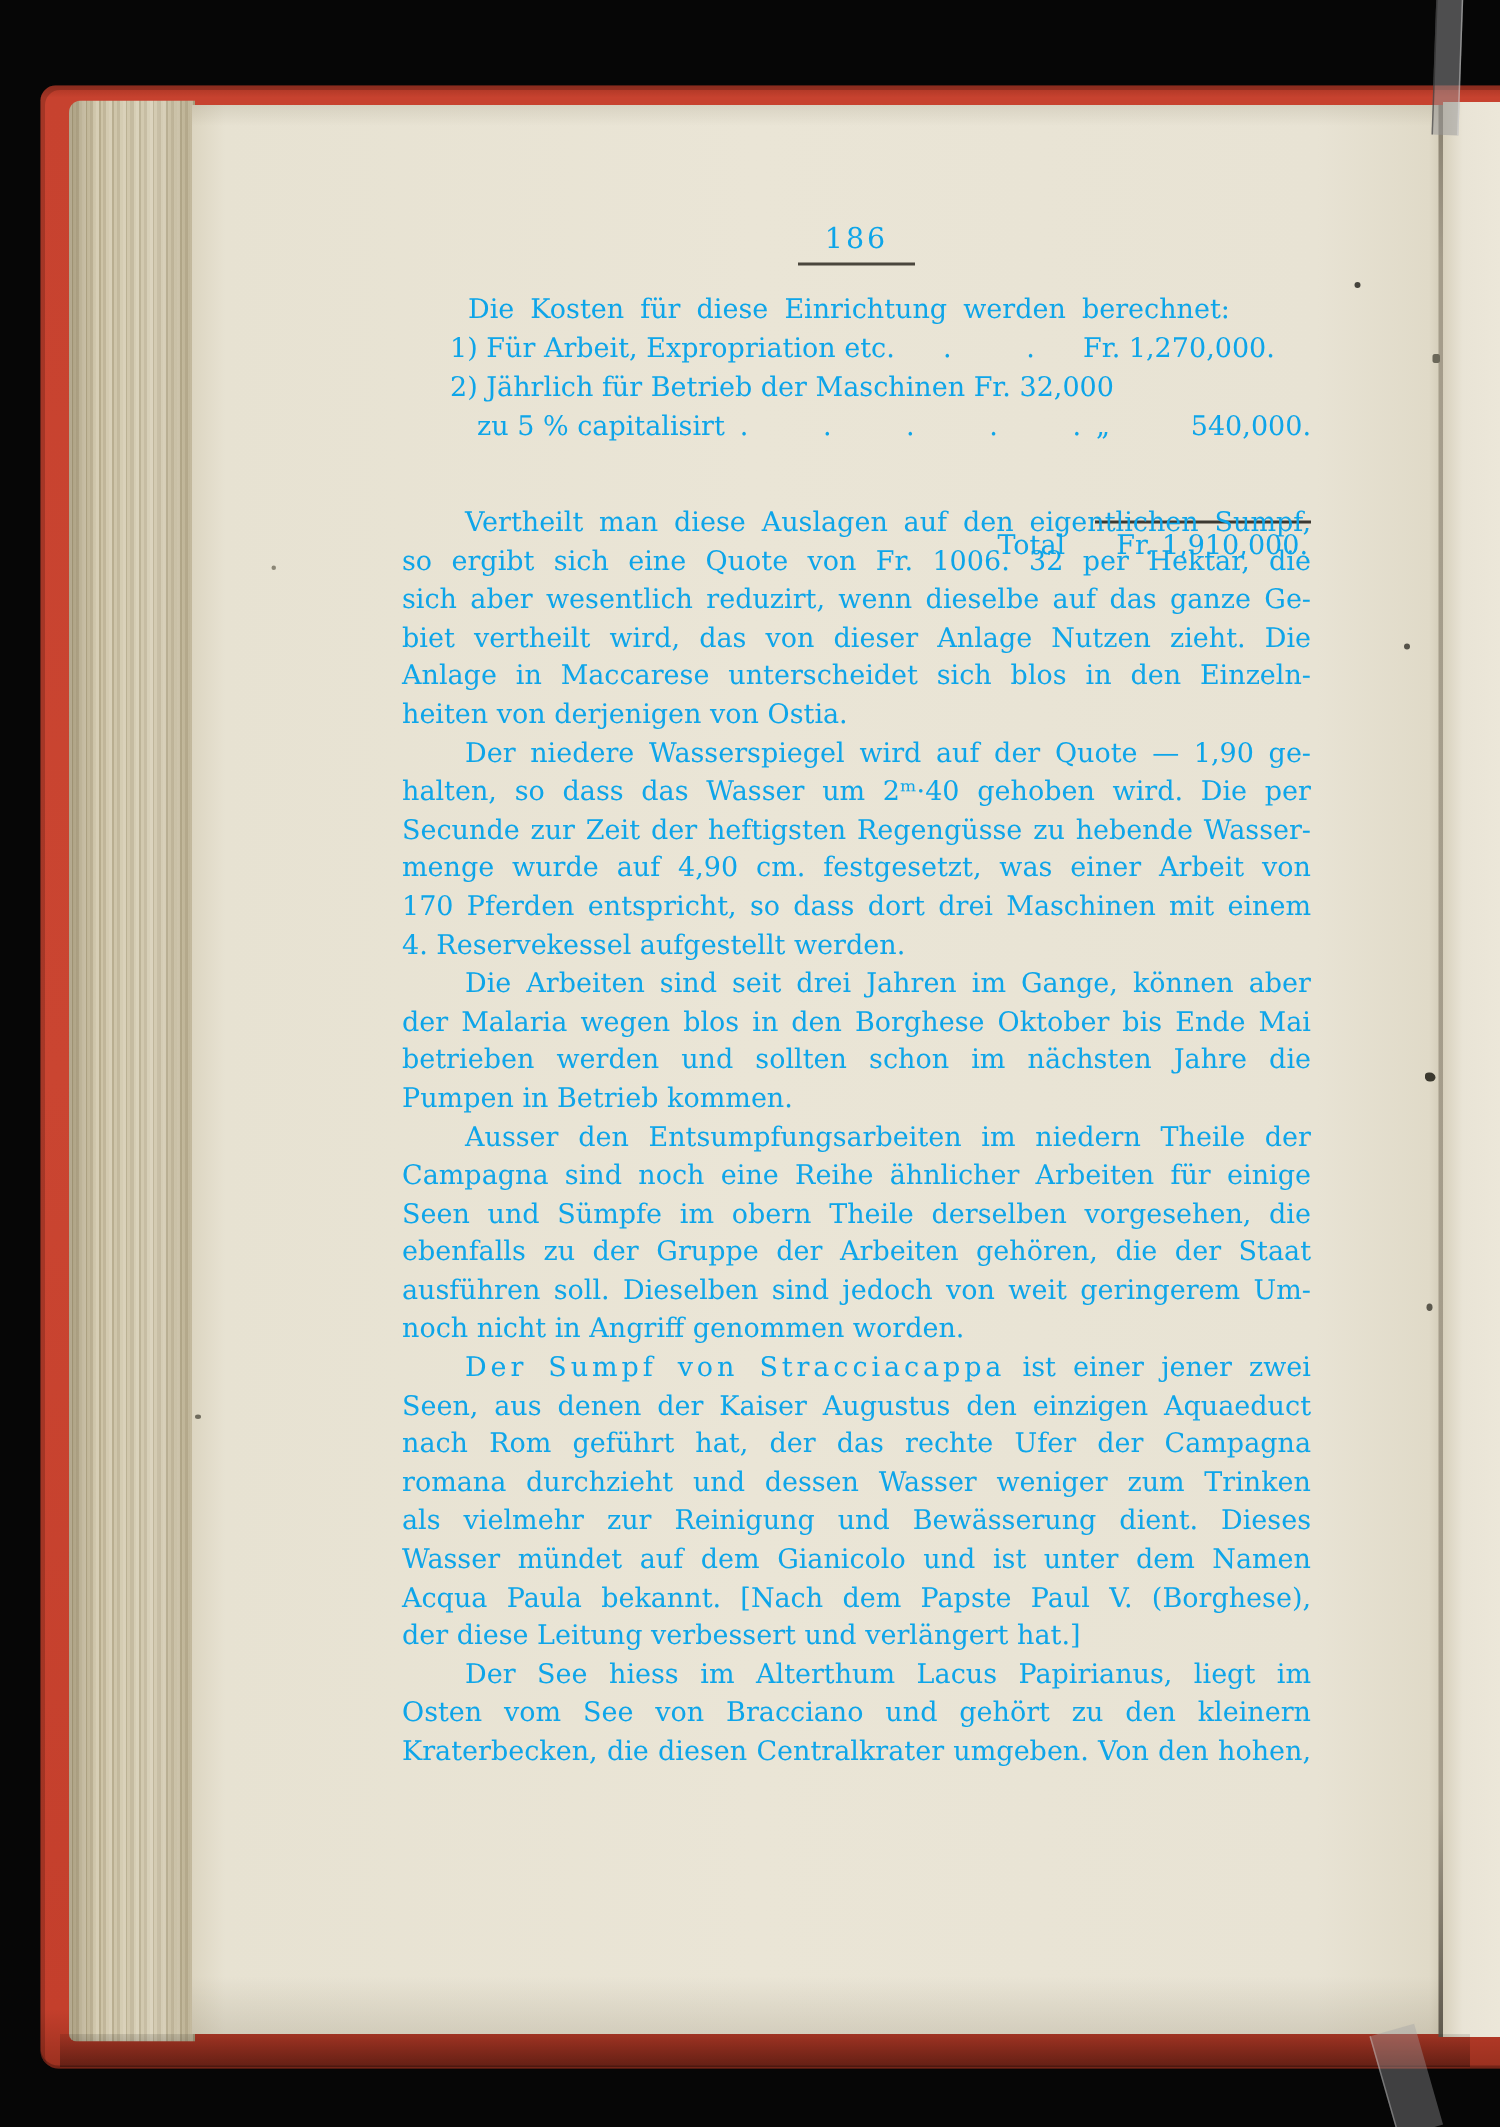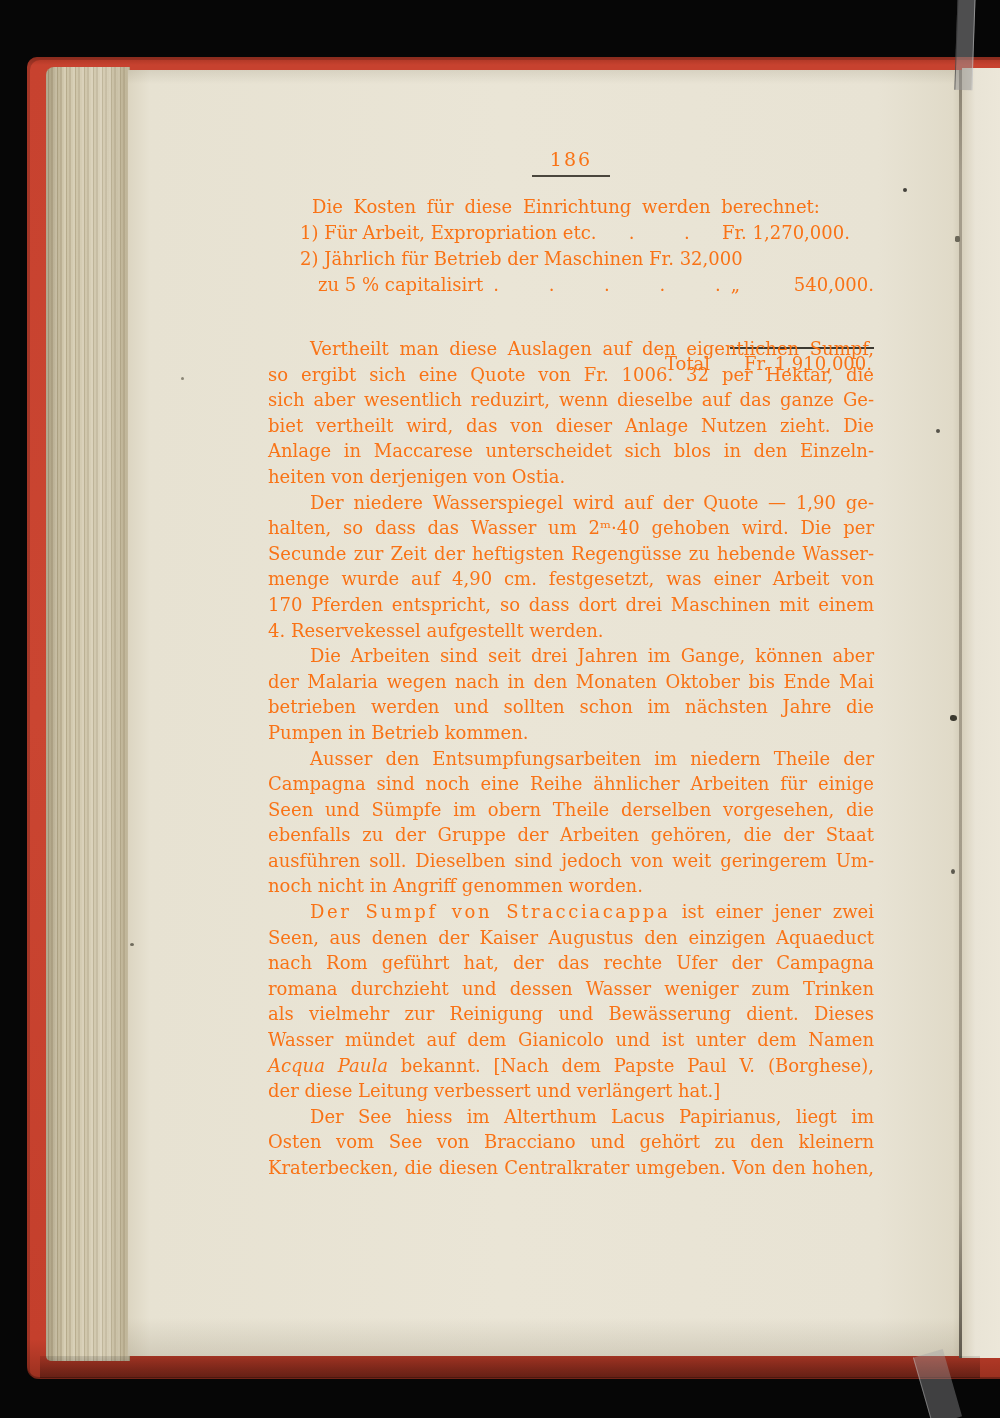--- a/index.html
+++ b/index.html
@@ -27,21 +27,21 @@
          background:linear-gradient(90deg,#d7d0bc 0,#e9e4d6 35%,#ece7d9 100%);}
   
   .glass-top{position:absolute;left:956px;top:-6px;width:16px;height:96px;
          background:rgba(150,150,152,.50);border-left:1px solid rgba(40,40,40,.55);
          border-right:1px solid rgba(225,225,225,.45);transform:rotate(2deg);}
   .glass-bottom{position:absolute;left:922px;top:1352px;width:30px;height:70px;
          background:rgba(160,160,162,.38);transform:rotate(-16deg);border-left:1px solid rgba(220,220,220,.35);}
   .cover-bottom-shade{position:absolute;left:40px;top:1356px;width:940px;height:22px;
          background:linear-gradient(180deg,rgba(0,0,0,.10),rgba(0,0,0,.35));}
   
-  .textblock{position:absolute;left:268px;top:148px;width:606px;color:#f97316;font-size:18px;}
+  .textblock{position:absolute;left:268px;top:148px;width:606px;color:#0ea5e9;font-size:18px;}
   .pagenum-row{text-align:center;height:46px;}
   .pagenum{display:inline-block;font-size:19px;letter-spacing:2px;padding:0 18px 5px 18px;
          border-bottom:2px solid #4a463d;}
   .costs{line-height:26px;}
   .intro{text-indent:44px;word-spacing:5px;}
   .crow{display:flex;align-items:baseline;}
   .crow .lbl{white-space:pre;}
   .ind1{padding-left:32px;gap:24px;}
   .ind2{padding-left:50px;}
   .leader{flex:1;text-align:center;word-spacing:44px;}
@@ -49,21 +49,21 @@
   .amt2{width:128px;text-align:right;white-space:pre;}
   .ditto{margin:0 6px 0 0;}
   .total-row{display:flex;justify-content:flex-end;align-items:baseline;margin-top:5px;height:30px;}
   .total-lbl{margin-right:20px;}
   .total-amt{border-top:2px solid #3c3931;padding:2px 2px 0 14px;white-space:pre;margin-top:44px;}
   .paras{position:absolute;left:0;top:188px;width:606px;line-height:25.6px;}
   .tline{text-align:justify;text-align-last:justify;}
   .tlast{text-align-last:left;}
   .tfirst{text-indent:42px;}
   .sperr{letter-spacing:2.6px;}
-  .ital{font-style:italic;}
+  .ital{}
   .speck{position:absolute;border-radius:50%;}
 </style>
 </head>
 <body>
 
 <div class="stage">
   <div class="cover"></div>
   <div class="fore-edge"></div>
   <div class="page"></div>
   <div class="gutter"></div>
@@ -109,21 +109,21 @@
       <div>
           <div class="tline tfirst">Der niedere Wasserspiegel wird auf der Quote — 1,90 ge-</div>
           <div class="tline">halten, so dass das Wasser um 2ᵐ·40 gehoben wird. Die per</div>
           <div class="tline">Secunde zur Zeit der heftigsten Regengüsse zu hebende Wasser-</div>
           <div class="tline">menge wurde auf 4,90 cm. festgesetzt, was einer Arbeit von</div>
           <div class="tline">170 Pferden entspricht, so dass dort drei Maschinen mit einem</div>
           <div class="tline tlast">4. Reservekessel aufgestellt werden.</div>
         </div>
       <div>
           <div class="tline tfirst">Die Arbeiten sind seit drei Jahren im Gange, können aber</div>
-          <div class="tline">der Malaria wegen nach in den Monaten Oktober bis Ende Mai</div>
+          <div class="tline">der Malaria wegen blos in den Borghese Oktober bis Ende Mai</div>
           <div class="tline">betrieben werden und sollten schon im nächsten Jahre die</div>
           <div class="tline tlast">Pumpen in Betrieb kommen.</div>
         </div>
       <div>
           <div class="tline tfirst">Ausser den Entsumpfungsarbeiten im niedern Theile der</div>
           <div class="tline">Campagna sind noch eine Reihe ähnlicher Arbeiten für einige</div>
           <div class="tline">Seen und Sümpfe im obern Theile derselben vorgesehen, die</div>
           <div class="tline">ebenfalls zu der Gruppe der Arbeiten gehören, die der Staat</div>
           <div class="tline">ausführen soll. Dieselben sind jedoch von weit geringerem Um-</div>
           <div class="tline tlast">noch nicht in Angriff genommen worden.</div>

